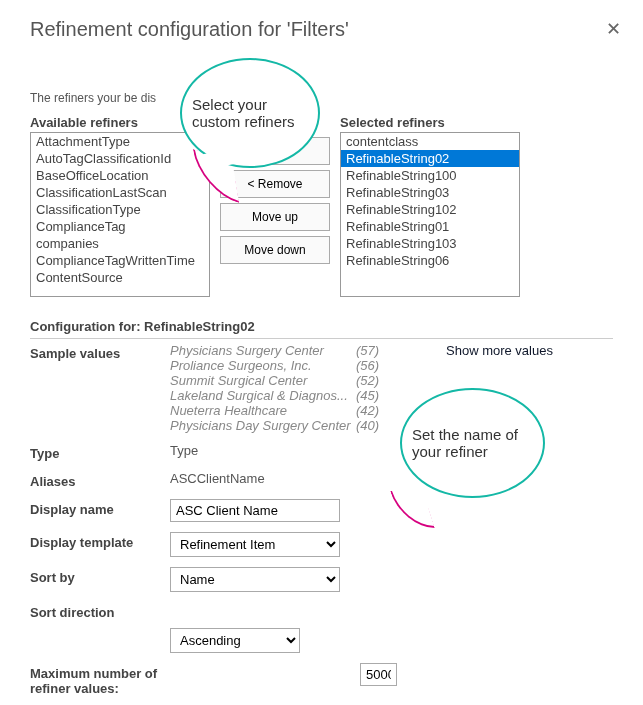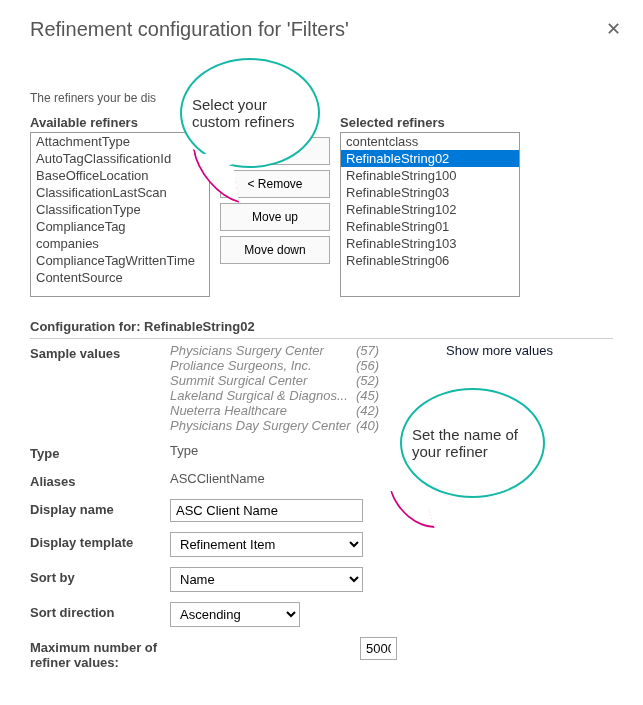--- a/index.html
+++ b/index.html
@@ -126,22 +126,22 @@
       cursor: pointer;
       margin-left: 60px;
     }
     select, input[type=text] {
       border: 1px solid #aaa;
       padding: 3px 5px;
       font-size: 13px;
       font-family: inherit;
       background: #fff;
     }
-    .input-md { width: 193px; }
-    .input-sm { width: 130px; }
+    .input-md { width: 170px; }
+    .input-sm { width: 130px; margin-top: 26px; }
     .input-xs { width: 37px; }
 
     
     .callout {
       position: absolute;
       border: 2px solid #14b8a6;
       border-radius: 50%;
       background: #fff;
       display: flex;
       align-items: center;

